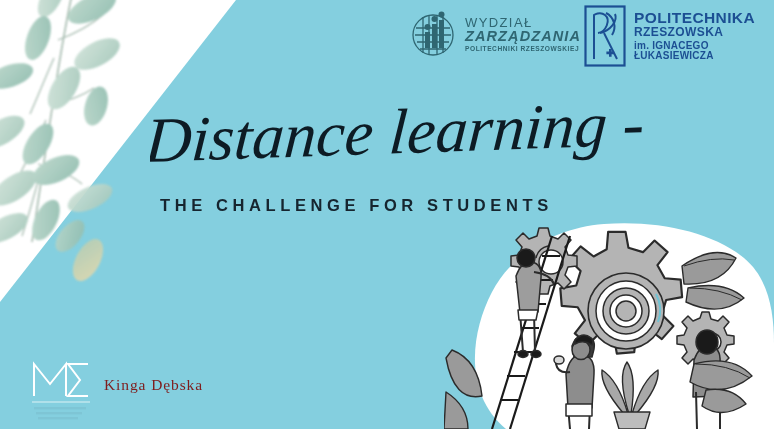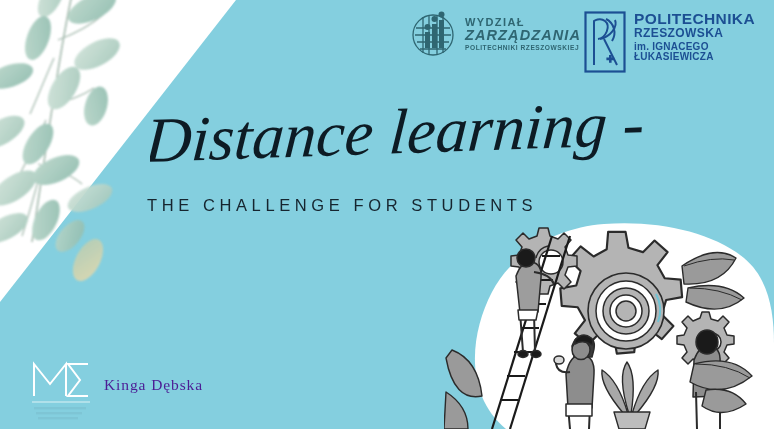--- a/index.html
+++ b/index.html
@@ -36,52 +36,52 @@
   }
   .logo-wz{
     position:absolute;left:408px;top:8px;
     display:flex;align-items:center;gap:7px;
   }
   .logo-wz .mark{width:50px;height:52px;flex:none;}
   .logo-wz .txt{
     color:#2f6672;line-height:1.02;
     font-family:"Liberation Sans",sans-serif;
   }
-  .logo-wz .l1{font-size:11px;letter-spacing:1.4px;font-weight:700;}
+  .logo-wz .l1{font-size:13px;letter-spacing:1.4px;font-weight:400;}
   .logo-wz .l2{font-size:14.5px;letter-spacing:1.1px;font-weight:700;font-style:italic;}
   .logo-wz .l3{font-size:6.6px;letter-spacing:0.55px;font-weight:700;margin-top:2px;}
 
   .logo-pr{
-    position:absolute;left:584px;top:11px;
-    display:flex;gap:8px;
+    position:absolute;left:584px;top:5px;
+    display:flex;align-items:center;gap:8px;
   }
   .logo-pr .mark{width:42px;height:62px;flex:none;}
   .logo-pr .txt{color:#1c4f93;line-height:1.05;}
   .logo-pr .p1{font-size:15.5px;font-weight:700;letter-spacing:0.4px;}
   .logo-pr .p2{font-size:12px;font-weight:700;letter-spacing:0.4px;}
   .logo-pr .p3{font-size:10px;font-weight:700;letter-spacing:0.25px;margin-top:2px;}
 
   
   .title{
     position:absolute;left:150px;top:104px;
     width:600px;height:82px;
   }
   .subtitle{
-    position:absolute;left:147px;top:196px;
+    position:absolute;left:160px;top:196px;
     color:#16252f;
-    font-size:16.5px;font-weight:400;
+    font-size:16.5px;font-weight:700;
     letter-spacing:4.6px;
     font-family:"Liberation Sans",sans-serif;
     white-space:nowrap;
   }
 
   
   .author{
     position:absolute;left:104px;top:376px;
-    color:#4c1d95;
+    color:#7f1d1d;
     font-family:"Liberation Serif",serif;
     font-size:15.5px;letter-spacing:0.9px;
     white-space:nowrap;
   }
   .me-logo{position:absolute;left:24px;top:352px;width:74px;height:72px;}
 </style>
 </head>
 <body>
 
 <div id="slide">

